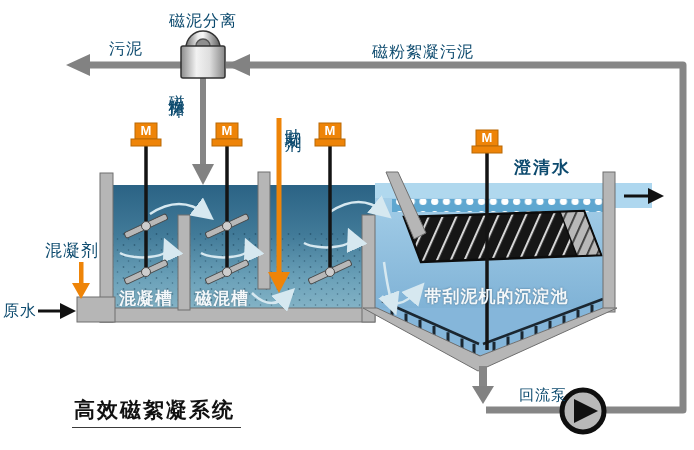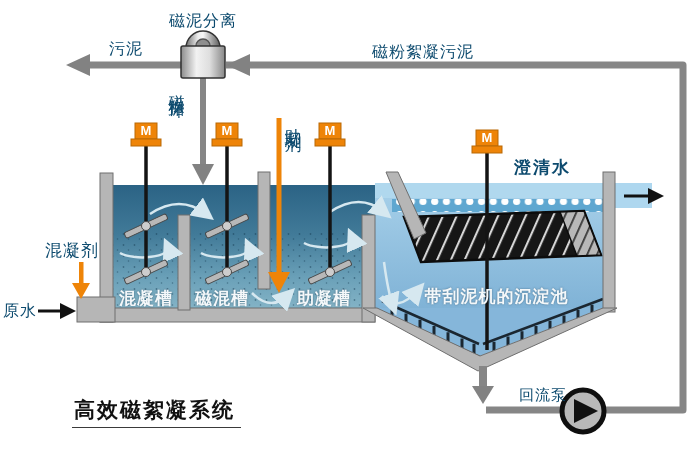--- a/index.html
+++ b/index.html
@@ -209,21 +209,20 @@
 <div class="lbl blk" style="left:342px;top:43px;width:162px;text-align:center;">磁粉絮凝污泥</div>
 <div class="lbl blk vert" style="left:167px;top:82px;font-size:16px;">磁粉循环</div>
 <div class="lbl blk vert" style="left:283px;top:115px;font-size:17px;">助凝剂</div>
 <div class="lbl blk" style="left:45px;top:241px;font-size:17px;">混凝剂</div>
 <div class="lbl blk" style="left:3px;top:302px;font-size:16px;">原水</div>
 <div class="lbl blk" style="left:514px;top:158px;font-size:17px;letter-spacing:2px;font-weight:bold;">澄清水</div>
 <div class="lbl blk" style="left:519px;top:386px;font-size:15px;">回流泵</div>
 
 <div class="lbl tank-lbl" style="left:96px;top:289px;width:100px;">混凝槽</div>
 <div class="lbl tank-lbl" style="left:172px;top:289px;width:100px;">磁混槽</div>
-<div class="lbl tank-lbl" style="left:274px;top:289px;width:100px;">助凝槽</div>
 <div class="lbl tank-lbl" style="left:424px;top:288px;width:145px;font-family:Liberation Mono, monospace;">带刮泥机的沉淀池</div>
 
 <div class="lbl m-lbl" style="left:135px;top:124px;">M</div>
 <div class="lbl m-lbl" style="left:216px;top:124px;">M</div>
 <div class="lbl m-lbl" style="left:319px;top:124px;">M</div>
 <div class="lbl m-lbl" style="left:476px;top:131px;">M</div>
 
 <div class="lbl title" style="left:72px;top:398px;">高效磁絮凝系统</div>
 
 </div>

